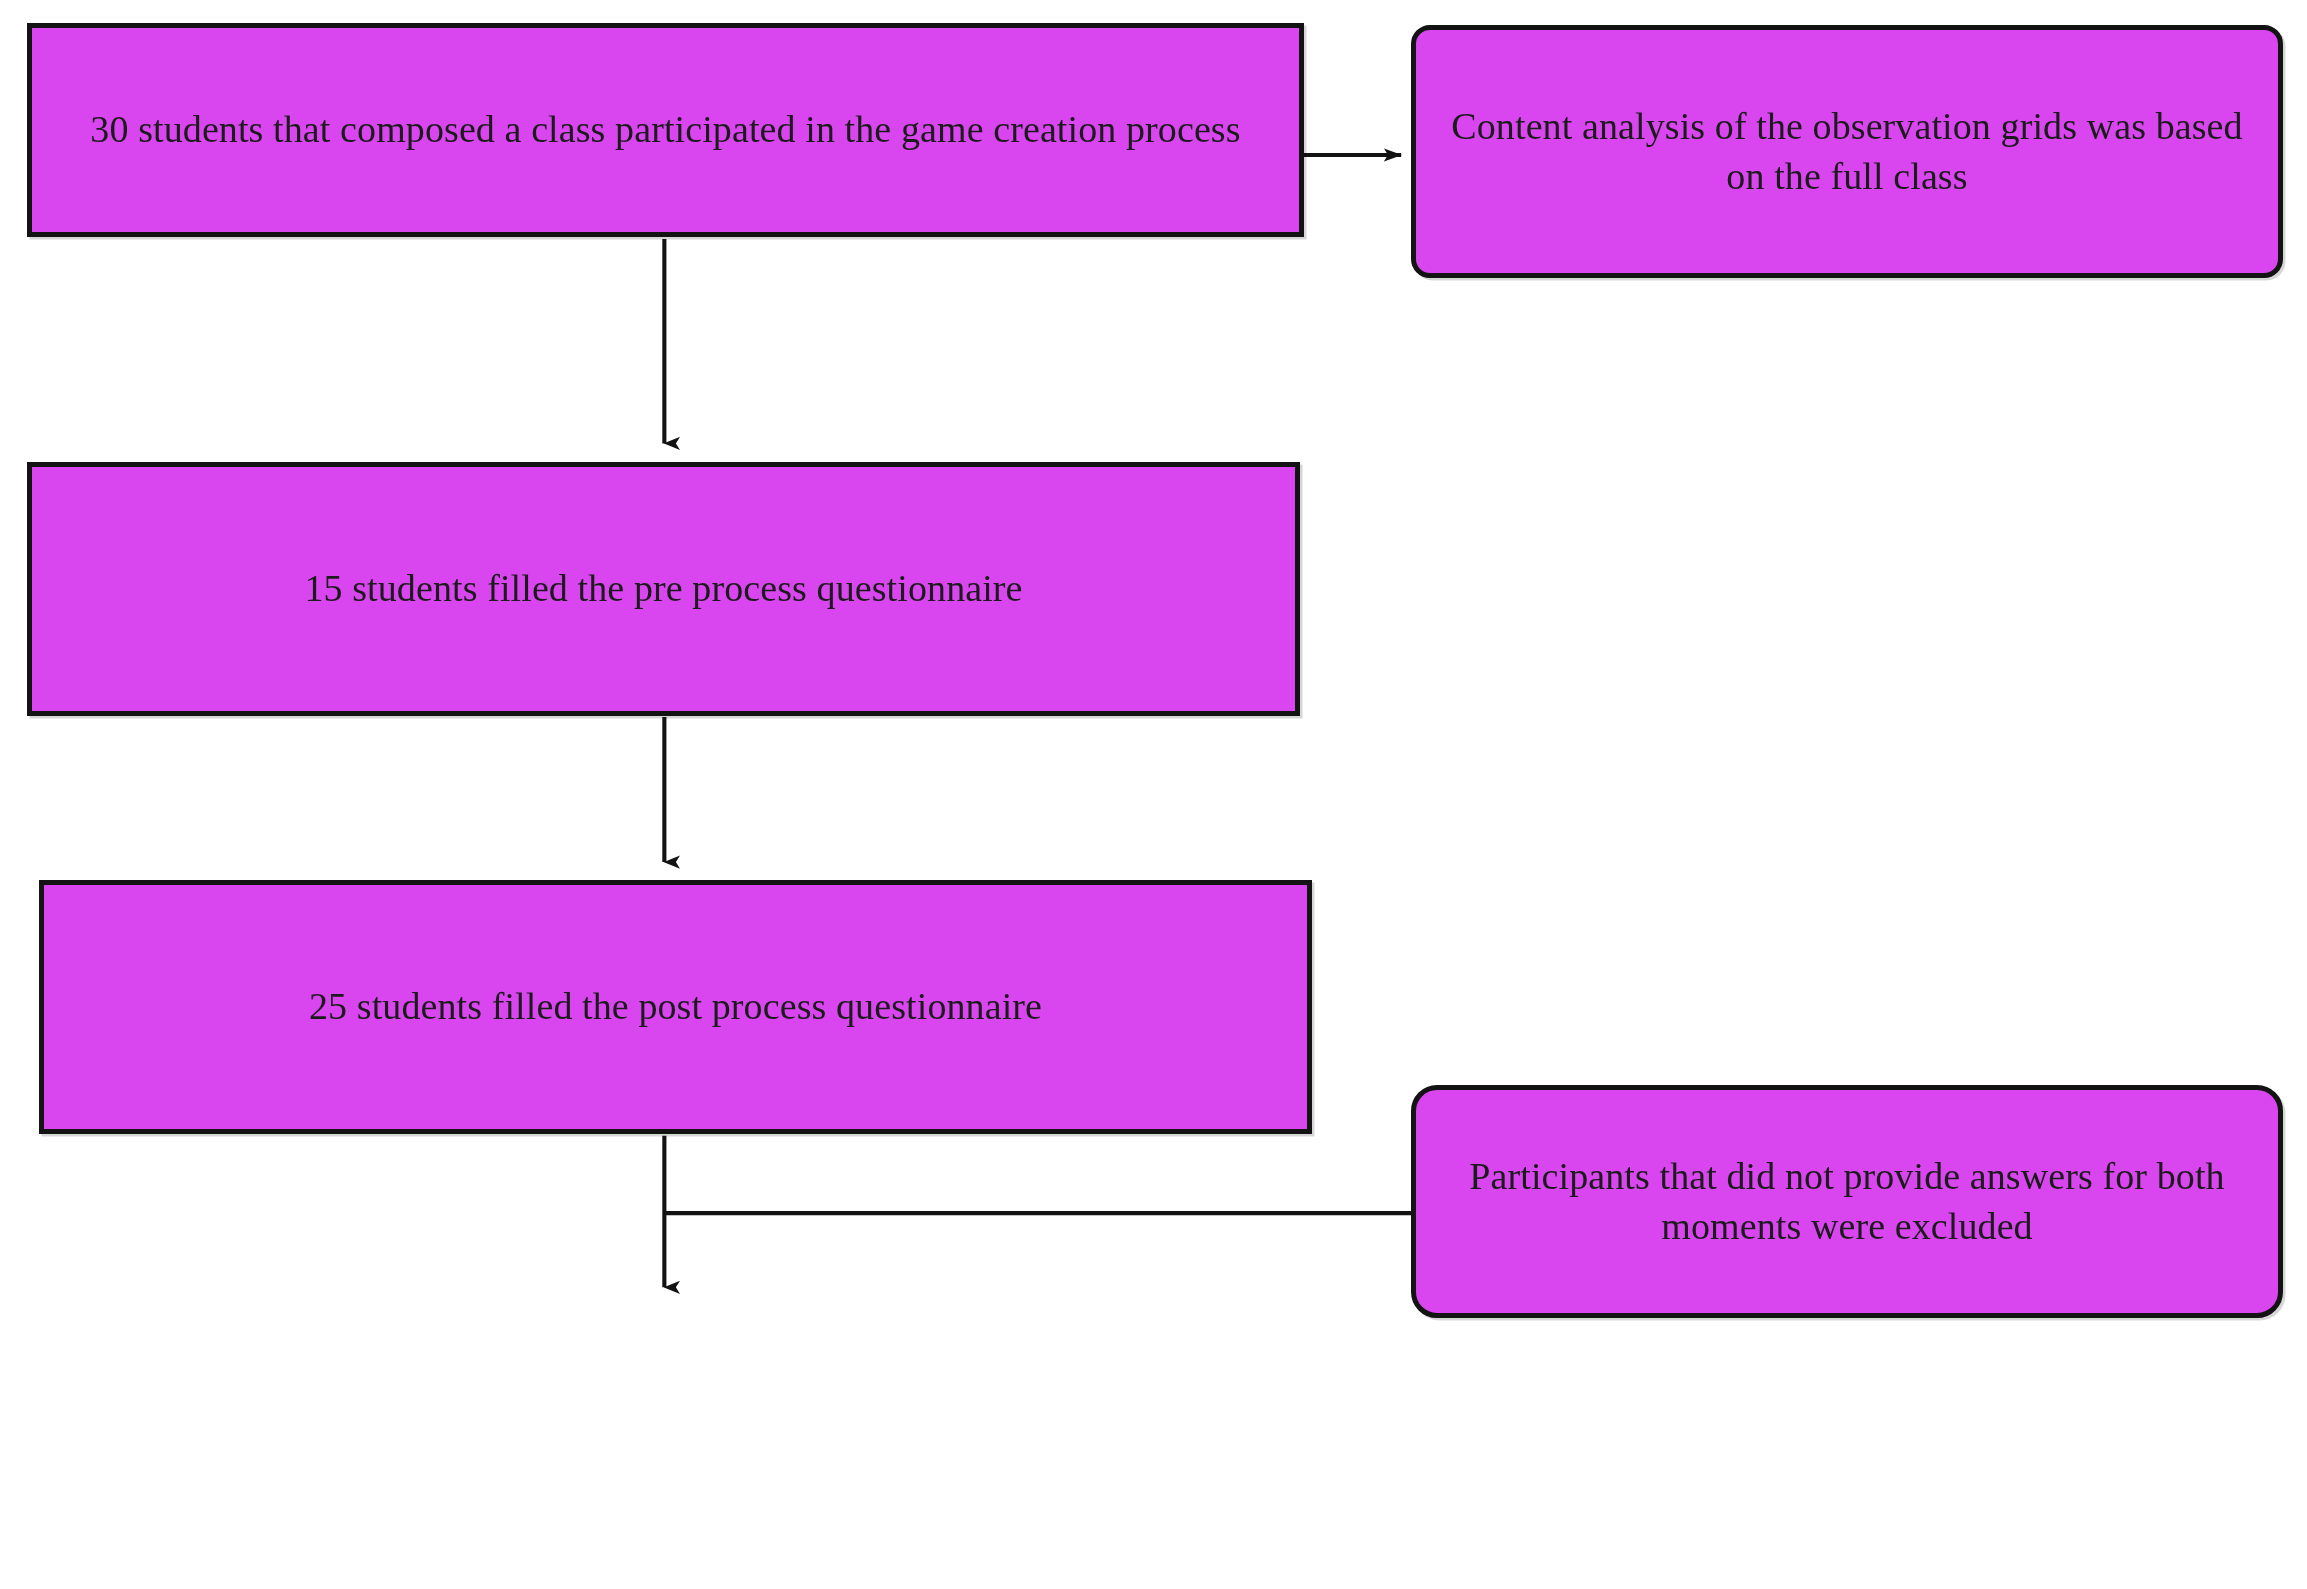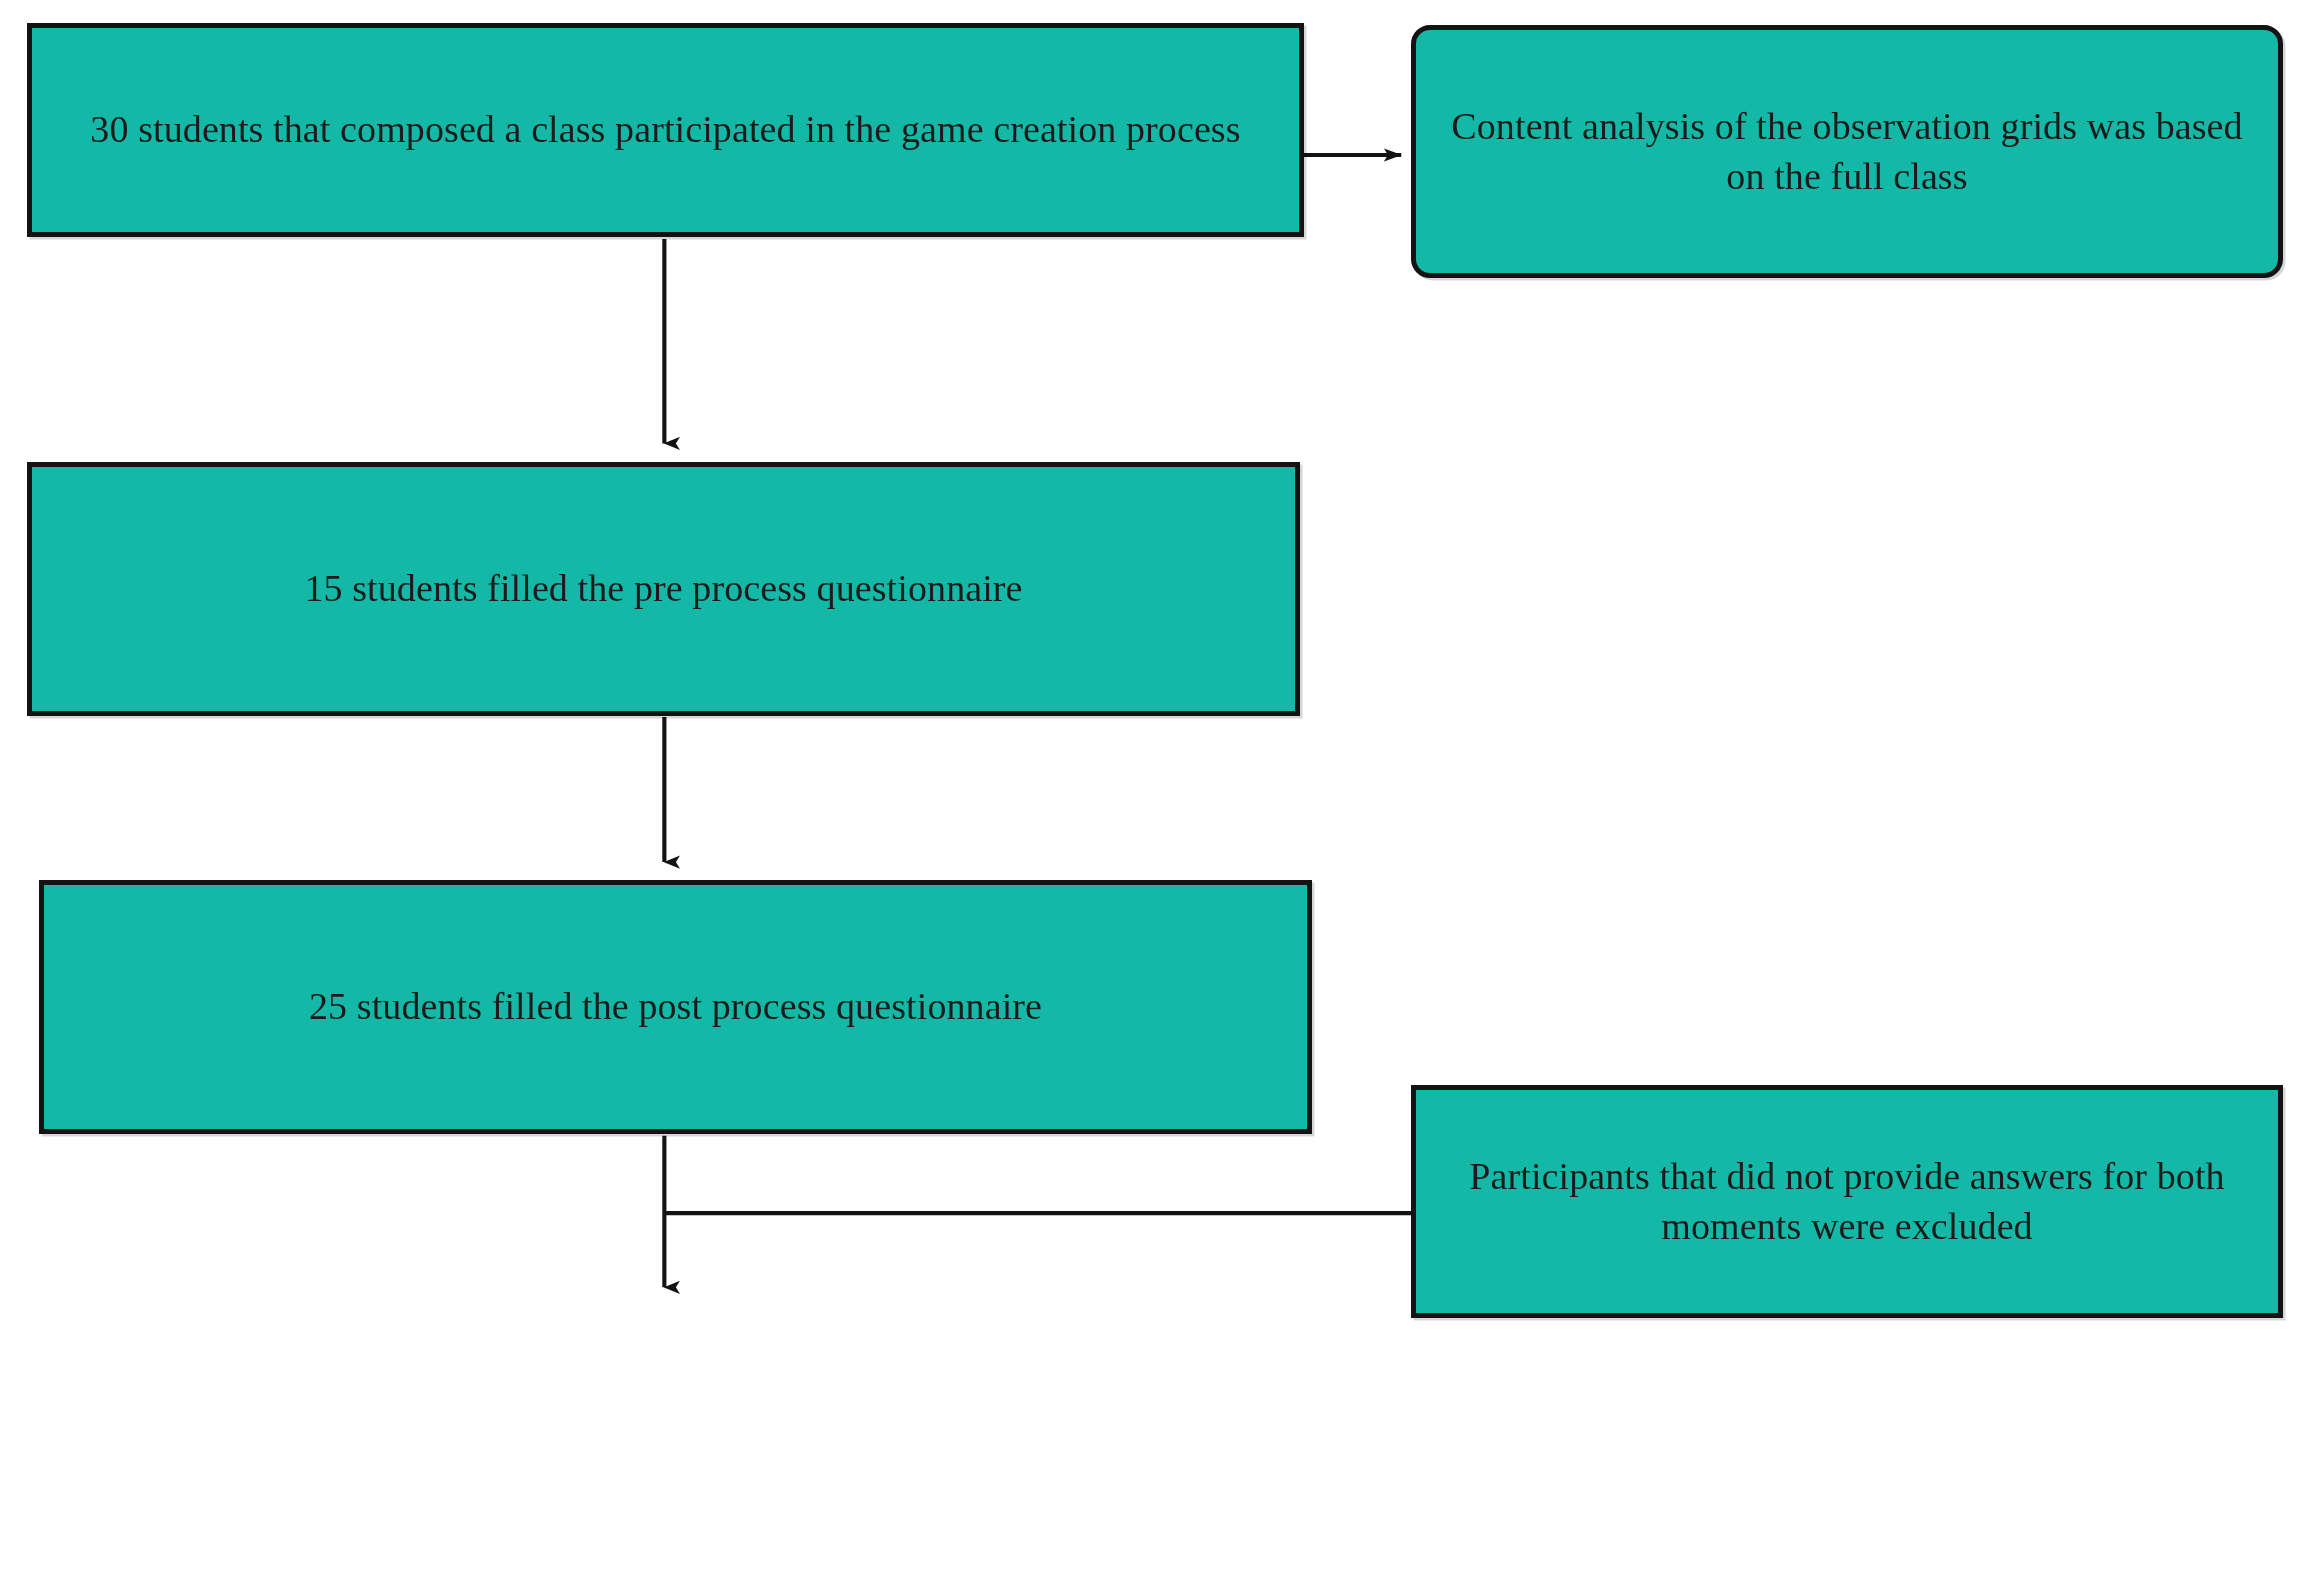--- a/index.html
+++ b/index.html
@@ -13,21 +13,21 @@
   #flowchart-canvas {
     position: relative;
     width: 2307px;
     height: 1589px;
     background: #ffffff;
     overflow: hidden;
   }
   .node-box {
     position: absolute;
     box-sizing: border-box;
-    background: #14b8a6;
+    background: #d946ef;
     border: 5.8px solid #131313;
     display: flex;
     align-items: center;
     justify-content: center;
     box-shadow: 2.5px 2.5px 0 rgba(0,0,0,0.16);
   }
   .node-text {
     display: block;
     width: 100%;
     text-align: center;
@@ -36,21 +36,21 @@
     line-height: 1.30;
     letter-spacing: 0.1px;
     padding: 0 21.4px;
     box-sizing: border-box;
   }
   
   #node-participants      { left: 27px;   top: 23px;   width: 1277px; height: 214px; }
   #node-content-analysis  { left: 1411px; top: 25px;   width: 872px; height: 253px; border-radius: 19px; }
   #node-pre-quest         { left: 27px;   top: 462px;  width: 1273px; height: 254px; }
   #node-post-quest        { left: 27px;   top: 880px; width: 1273px; height: 254px; margin-left: 12px; }
-  #node-excluded          { left: 1411px; top: 1085px; width: 872px; height: 233px; }
+  #node-excluded          { left: 1411px; top: 1085px; width: 872px; height: 233px; border-radius: 26px; }
   #node-final-sample      { left: 27px;   top: 1306px; width: 1273px; height: 252px; }
 
   .connector-layer {
     position: absolute;
     left: 0; top: 0;
     width: 2307px;
     height: 1589px;
     pointer-events: none;
   }
   .connector-layer svg { display: block; }

